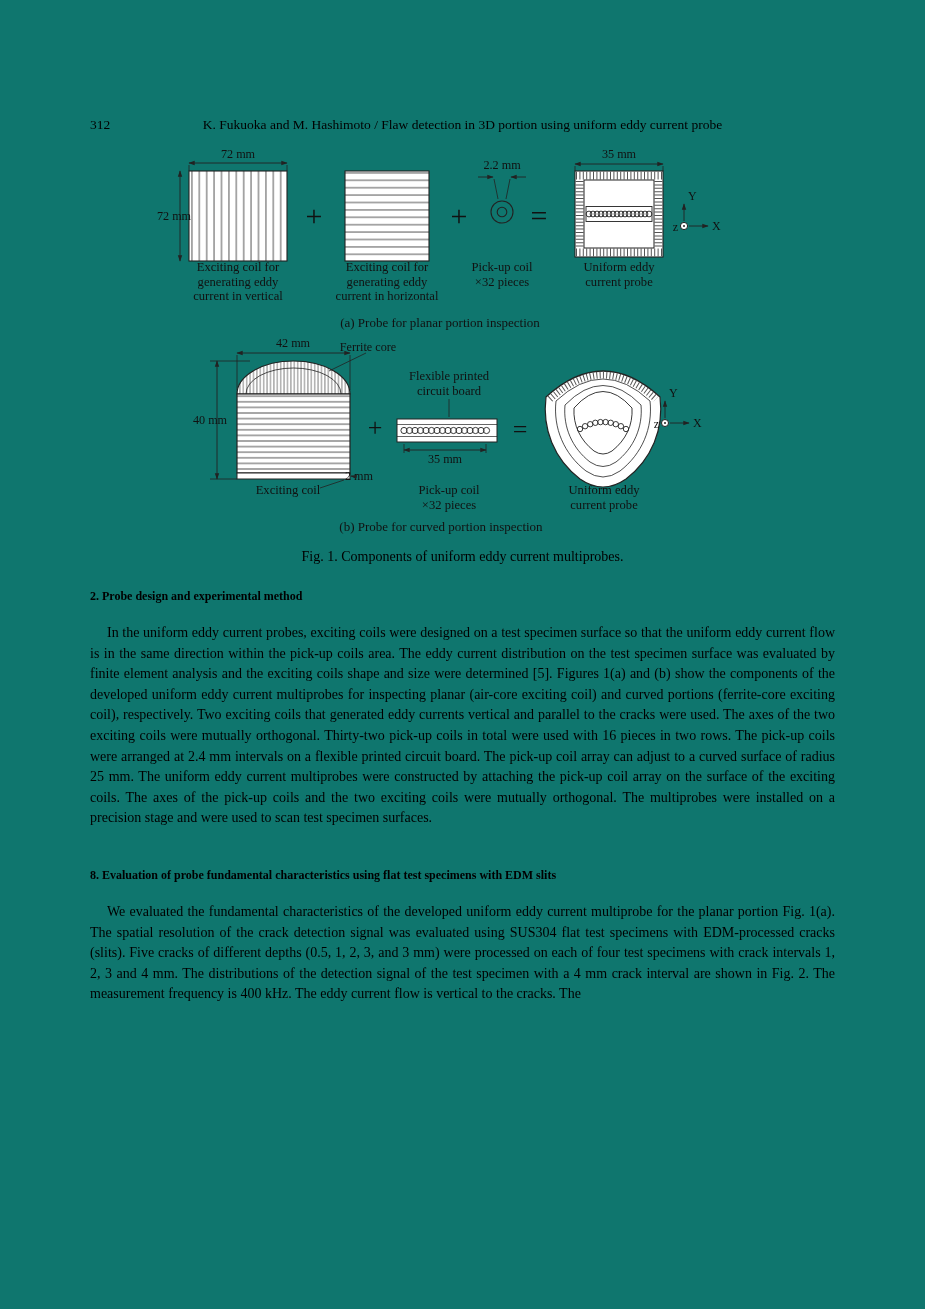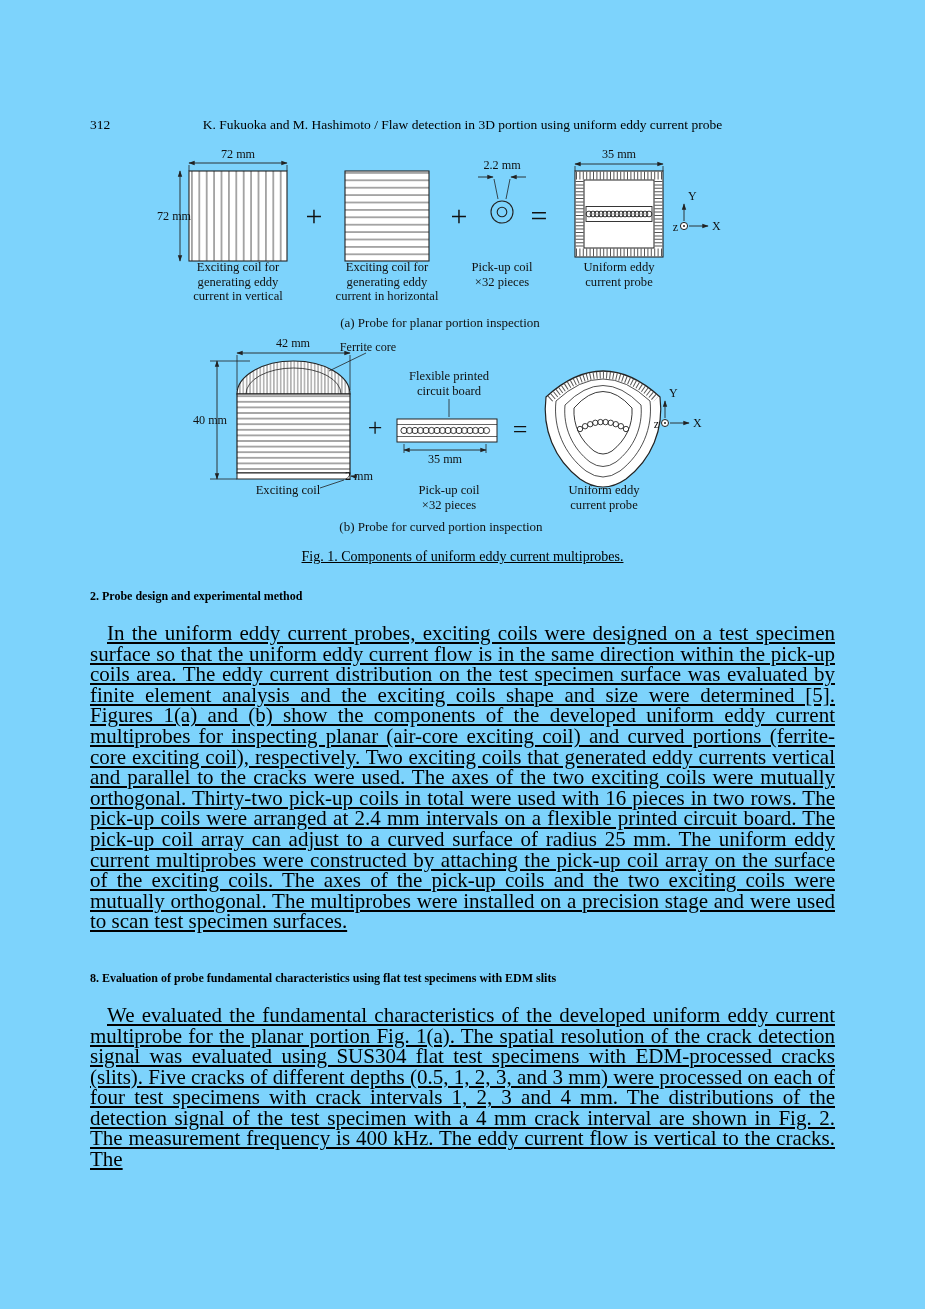--- a/index.html
+++ b/index.html
@@ -1,30 +1,30 @@
 <!DOCTYPE html>
 <html><head>
 <meta charset="utf-8">
 <style>
   * { box-sizing: border-box; }
   html, body { margin: 0; padding: 0; background: #ffffff; }
   .page {
-    width: 925px; height: 1309px; background: #7dd3fc; color: #000;
+    width: 925px; height: 1309px; background: #0f766e; color: #000;
     font-family: "Liberation Serif", serif;
     padding: 117px 90px 0 90px; overflow: hidden; position: relative;
   }
   .running-head { position: relative; font-size: 13.5px; line-height: 16px; }
   .page-num { position: absolute; left: 0; top: 0; font-style: normal; }
   .head-title { display: block; text-align: center; }
-  figure { margin: 14px 0 8px 0; padding: 0; text-decoration: underline; }
+  figure { margin: 14px 0 8px 0; padding: 0; }
   figure svg { display: block; margin-left: 2px; }
   figcaption { margin-top: 12px; text-align: center; font-size: 14px; }
   section h2 { font-size: 12px; font-weight: 700; margin: 22px 0 17px 0; line-height: 19px; }
   section.sec3 h2 { margin-top: 37px; }
-  section p { font-size: 21px; line-height: 20.6px; text-align: justify; text-indent: 17px; margin: 0; text-decoration: underline; }
+  section p { font-size: 14px; line-height: 20.6px; text-align: justify; text-indent: 17px; margin: 0; }
   
   svg text { font-family: "Liberation Serif", serif; fill: #111; }
   .flabel { font-size: 12.6px; text-anchor: middle; }
   .fdim   { font-size: 12.2px; text-anchor: middle; }
   .fop    { font-size: 30px;  text-anchor: middle; }
   .fop2   { font-size: 26px;  text-anchor: middle; }
   .fax    { font-size: 12px; }
   .fcap   { font-size: 13px;  text-anchor: middle; }
   .dim { stroke: #222; stroke-width: 0.9; fill: none; }
   .tln { stroke: #222; stroke-width: 0.8; fill: none; }

